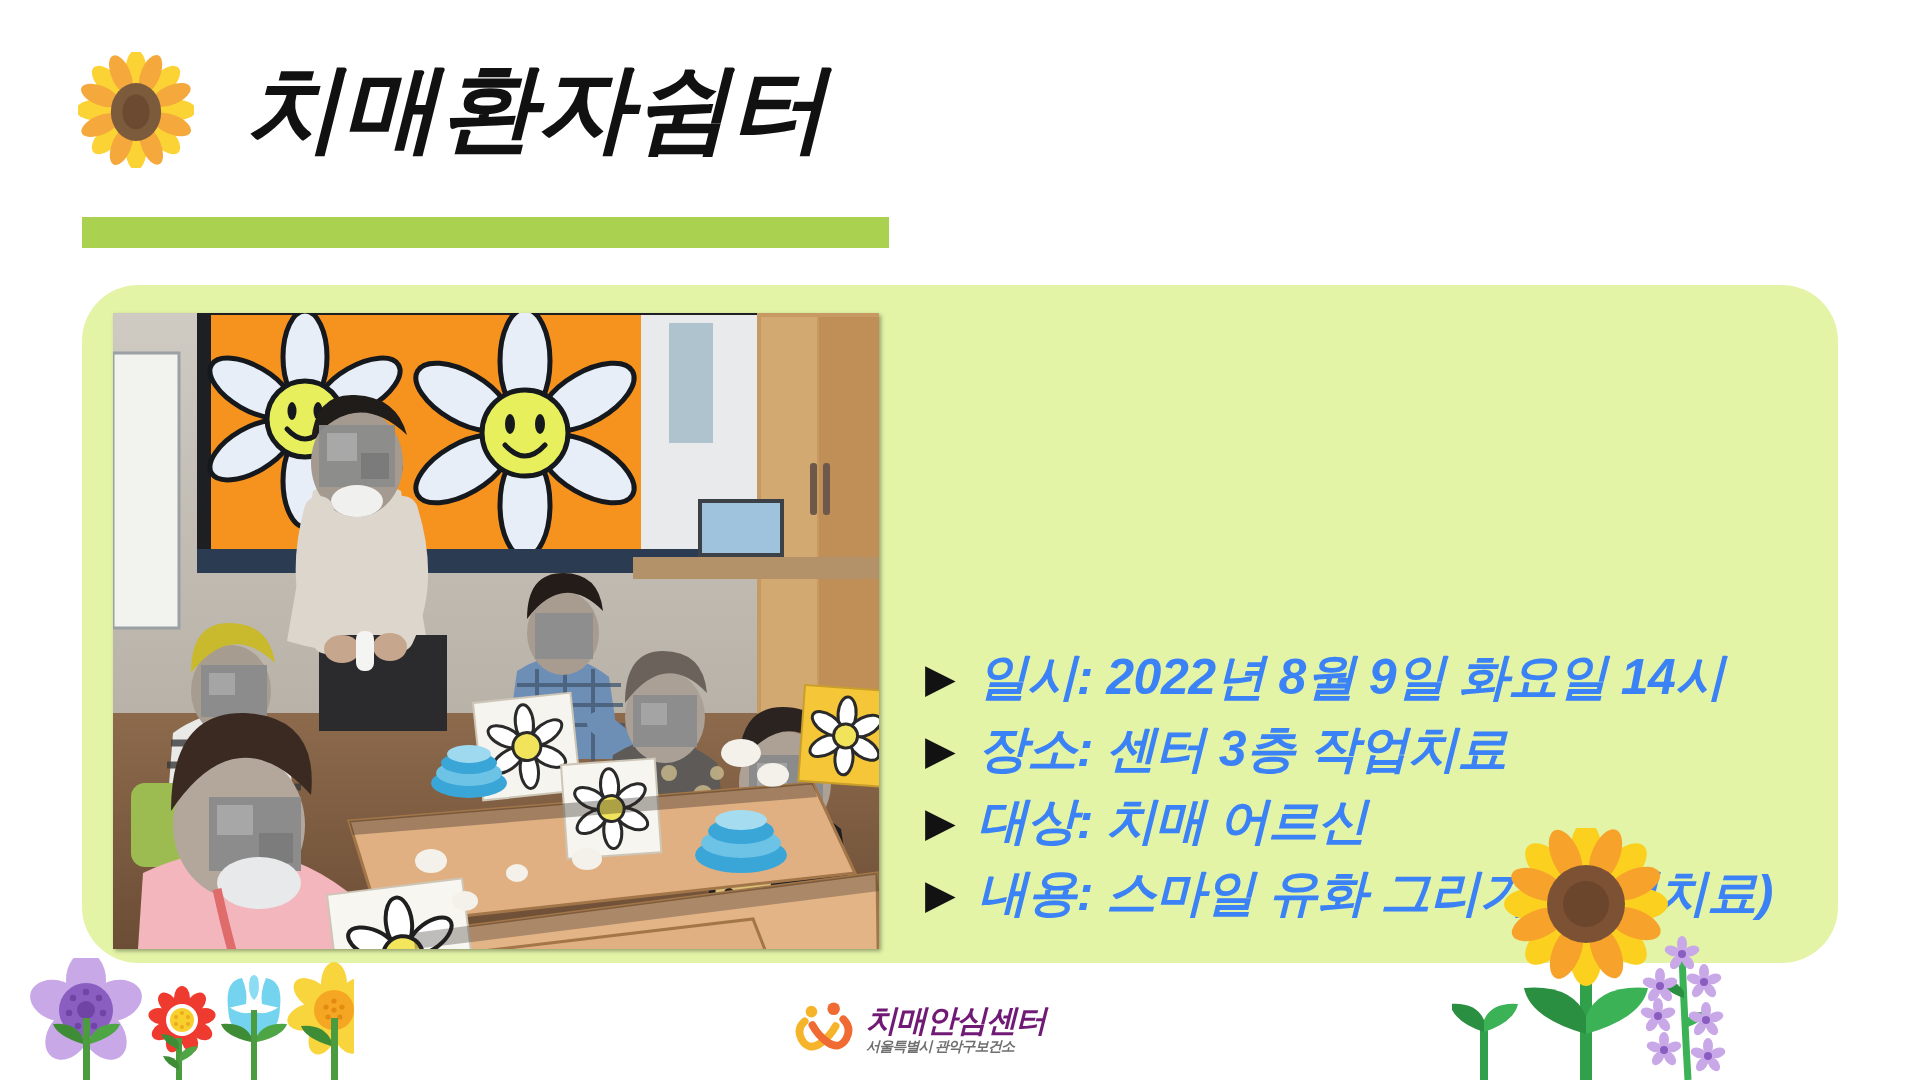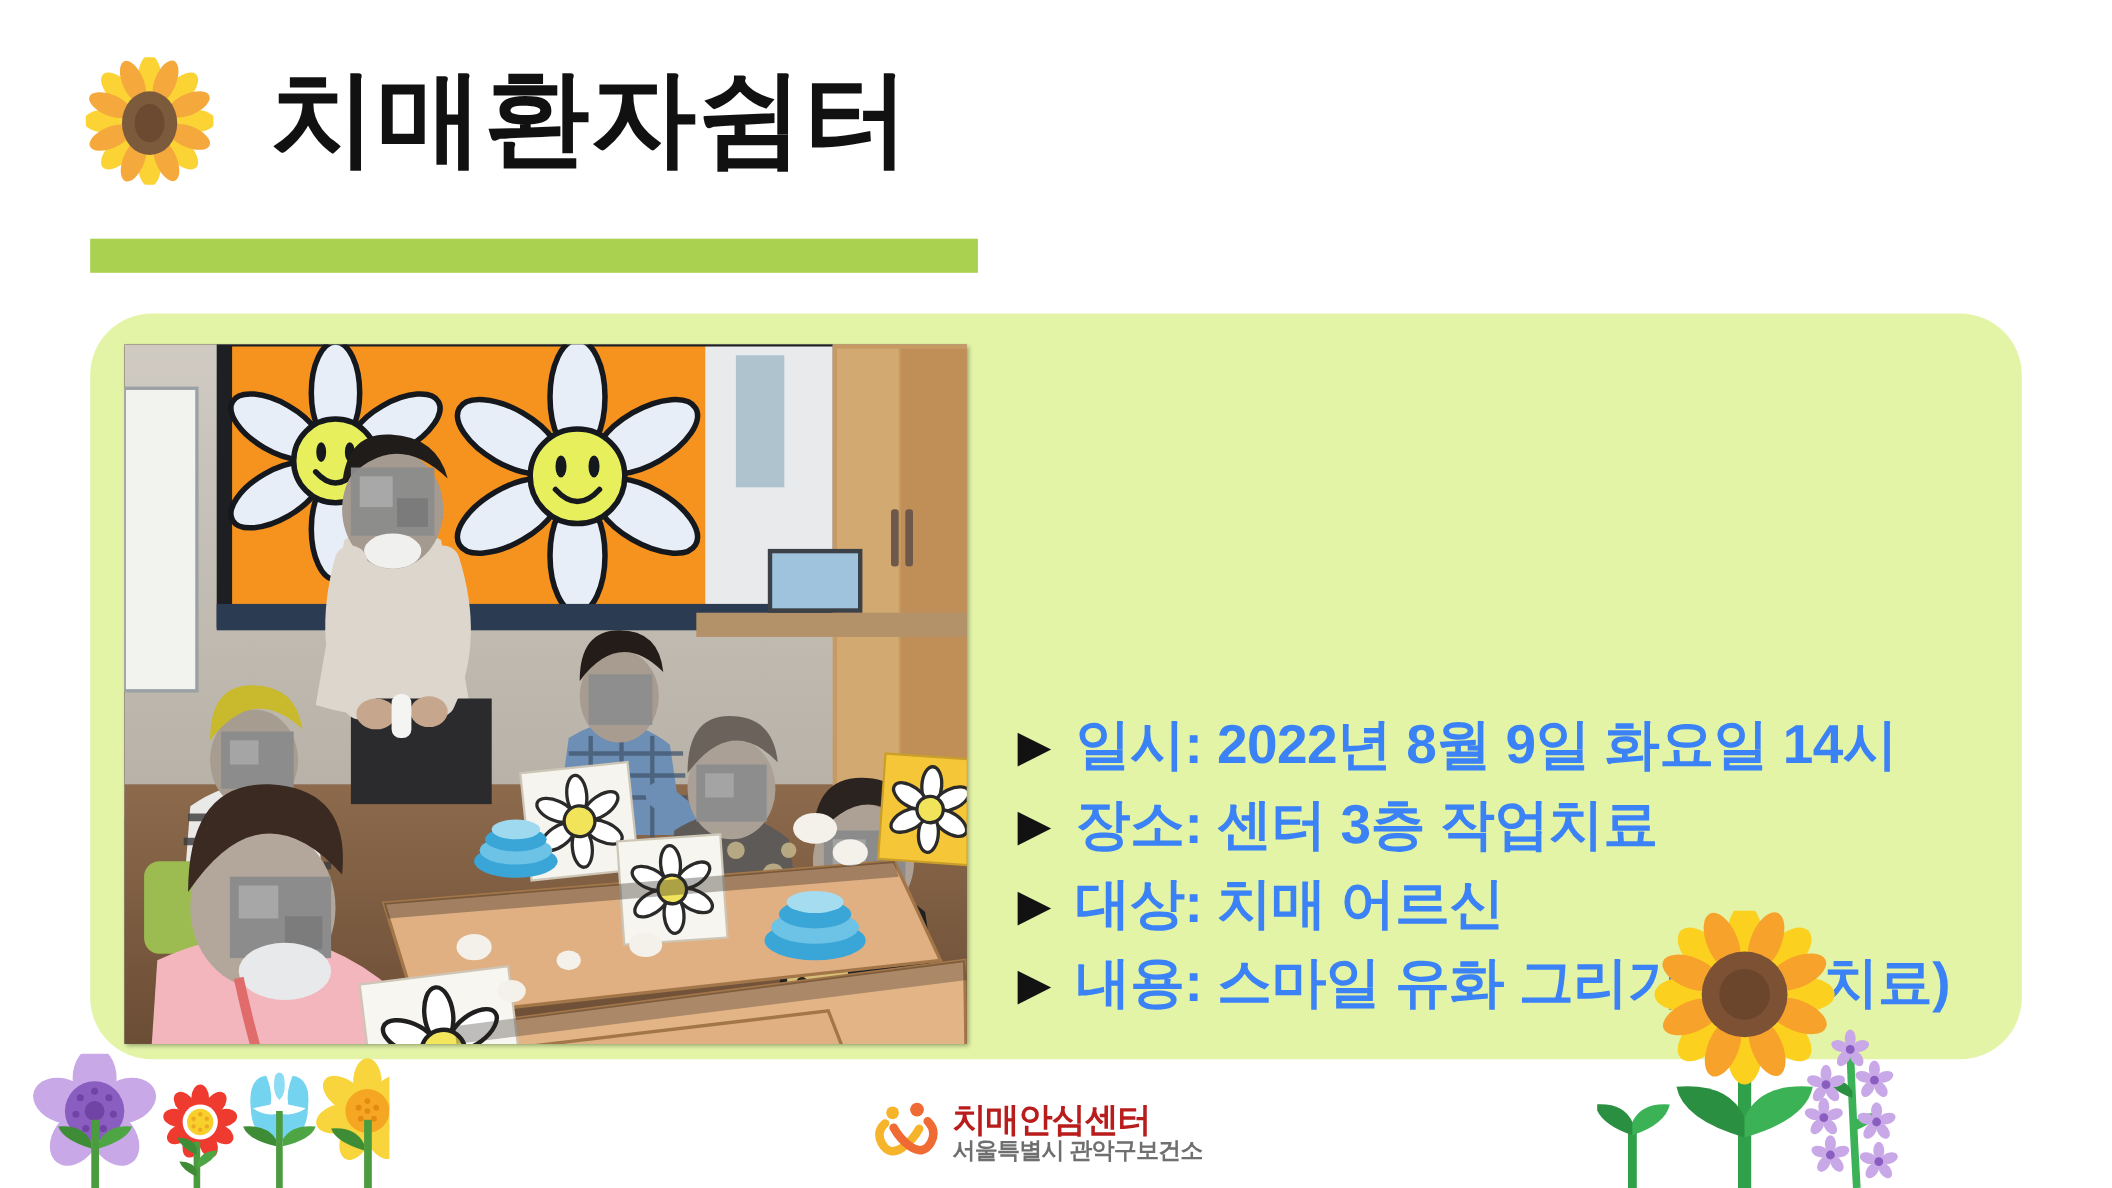--- a/index.html
+++ b/index.html
@@ -7,20 +7,21 @@
   html, body {
     width: 1920px; height: 1080px;
     background: #ffffff;
     font-family: "Liberation Sans", "DejaVu Sans", sans-serif;
     overflow: hidden;
   }
   #slide {
     position: relative;
     width: 1732px; height: 1080px;
     background: #ffffff;
+    font-style: italic;
   }
 
   
   .header-sunflower {
     position: absolute;
     left: 78px; top: 52px;
     width: 116px; height: 116px;
   }
   .page-title {
     position: absolute;
@@ -91,24 +92,24 @@
     position: absolute;
     left: 795px; top: 1000px;
     display: flex;
     align-items: center;
     gap: 13px;
   }
   .logo-mark { width: 58px; height: 58px; display: block; }
   .logo-words { display: flex; flex-direction: column; gap: 3px; }
   .logo-main {
     font-size: 31px; font-weight: 700;
-    color: #b91c1c; letter-spacing: -1px; line-height: 1;
+    color: #701a75; letter-spacing: -1px; line-height: 1;
   }
   .logo-sub {
-    font-size: 21px; font-weight: 700;
+    font-size: 14px; font-weight: 700;
     color: #6f6f6f; letter-spacing: -0.8px; line-height: 1;
   }
 
   
   .deco { position: absolute; }
   .deco svg { display: block; }
   .deco-left   { left: 24px;  top: 958px; }
   .deco-right  { right: 0px;  top: 828px; }
 </style>
 </head>

